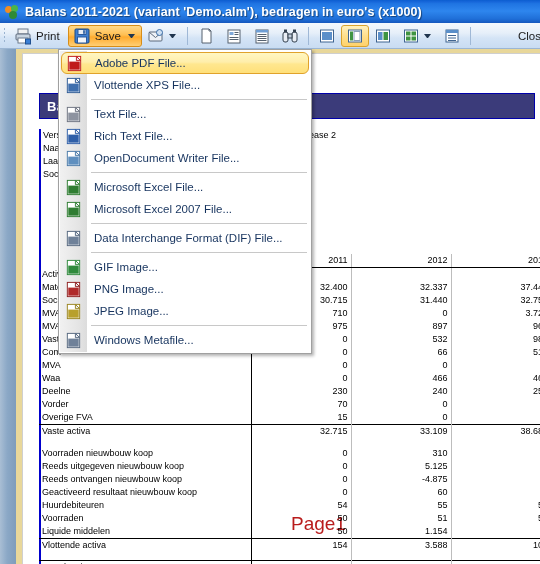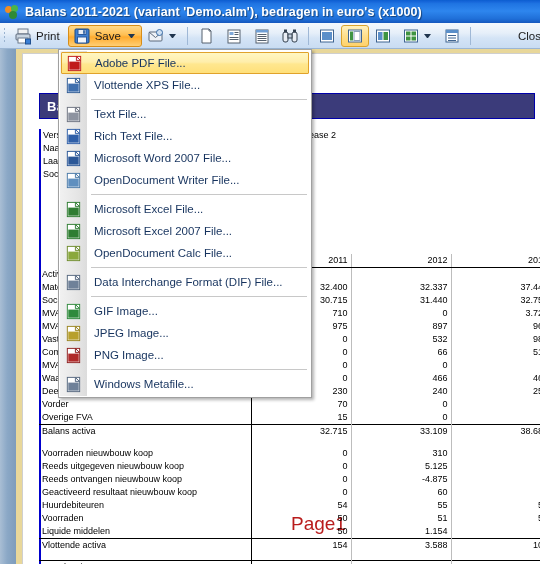--- a/index.html
+++ b/index.html
@@ -225,21 +225,21 @@
     font-size: 11.5px;
     color: #16335e;
     white-space: nowrap;
     position: relative; z-index: 2;
   }
   .mi.hi {
     background: linear-gradient(to bottom, #fff7c2 0%, #ffeeab 45%, #ffe78f 55%, #ffe07a 100%);
     border: 1px solid #e0a22b;
     margin: 0 2px; height: 22px;
     padding-left: 2px;
-    border-radius: 1px;
+    border-radius: 6px;
   }
   .msep {
     height: 1px; background: #c8c8c8;
     margin: 3px 4px 3px 32px;
   }
 </style>
 </head>
 <body>
 
 <div id="app">
@@ -477,21 +477,21 @@
                     <td class="num">0</td>
                     <td class="num">0</td>
                   </tr>
                   <tr>
                     <td class="lbl">Overige FVA</td>
                     <td class="num first">15</td>
                     <td class="num">0</td>
                     <td class="num">0</td>
                   </tr>
                   <tr class="line-above">
-                    <td class="lbl">Balans activa</td>
+                    <td class="lbl">Vaste activa</td>
                     <td class="num first">32.715</td>
                     <td class="num">33.109</td>
                     <td class="num">38.680</td>
                   </tr>
                   <tr class="blank">
                     <td class="lbl"></td>
                     <td class="num first"></td>
                     <td class="num"></td>
                     <td class="num"></td>
                   </tr>
@@ -604,30 +604,20 @@
               <rect x="3.5" y="2.5" width="13" height="15" fill="#ffffff" stroke="#2f5fa8"></rect>
               <rect x="4.5" y="8" width="11" height="8.5" fill="#2f5fa8"></rect>
               <path d="M12 2.5 L16.5 7 H12 Z" fill="#e6e9ee" stroke="#2f5fa8"></path>
             </svg>
           </span>
           <span class="mi-lbl">Rich Text File...</span>
         </div>
         <div class="mi">
           <span class="mi-ico">
             <svg viewBox="0 0 20 20" width="19" height="19">
-              <rect x="3.5" y="2.5" width="13" height="15" fill="#ffffff" stroke="#2b5797"></rect>
-              <rect x="4.5" y="8" width="11" height="8.5" fill="#2b5797"></rect>
-              <path d="M12 2.5 L16.5 7 H12 Z" fill="#e6e9ee" stroke="#2b5797"></path>
-            </svg>
-          </span>
-          <span class="mi-lbl">Microsoft Word 2007 File...</span>
-        </div>
-        <div class="mi">
-          <span class="mi-ico">
-            <svg viewBox="0 0 20 20" width="19" height="19">
               <rect x="3.5" y="2.5" width="13" height="15" fill="#ffffff" stroke="#4a7aa8"></rect>
               <rect x="4.5" y="8" width="11" height="8.5" fill="#5f8fbf"></rect>
               <path d="M12 2.5 L16.5 7 H12 Z" fill="#e6e9ee" stroke="#4a7aa8"></path>
             </svg>
           </span>
           <span class="mi-lbl">OpenDocument Writer File...</span>
         </div>
         <div class="msep"></div>
         <div class="mi">
           <span class="mi-ico">
@@ -642,30 +632,20 @@
         <div class="mi">
           <span class="mi-ico">
             <svg viewBox="0 0 20 20" width="19" height="19">
               <rect x="3.5" y="2.5" width="13" height="15" fill="#ffffff" stroke="#2f7d32"></rect>
               <rect x="4.5" y="8" width="11" height="8.5" fill="#2f7d32"></rect>
               <path d="M12 2.5 L16.5 7 H12 Z" fill="#e6e9ee" stroke="#2f7d32"></path>
             </svg>
           </span>
           <span class="mi-lbl">Microsoft Excel 2007 File...</span>
         </div>
-        <div class="mi">
-          <span class="mi-ico">
-            <svg viewBox="0 0 20 20" width="19" height="19">
-              <rect x="3.5" y="2.5" width="13" height="15" fill="#ffffff" stroke="#6f8c2c"></rect>
-              <rect x="4.5" y="8" width="11" height="8.5" fill="#8aa83c"></rect>
-              <path d="M12 2.5 L16.5 7 H12 Z" fill="#e6e9ee" stroke="#6f8c2c"></path>
-            </svg>
-          </span>
-          <span class="mi-lbl">OpenDocument Calc File...</span>
-        </div>
         <div class="msep"></div>
         <div class="mi">
           <span class="mi-ico">
             <svg viewBox="0 0 20 20" width="19" height="19">
               <rect x="3.5" y="2.5" width="13" height="15" fill="#ffffff" stroke="#56687f"></rect>
               <rect x="4.5" y="8" width="11" height="8.5" fill="#6f8199"></rect>
               <path d="M12 2.5 L16.5 7 H12 Z" fill="#e6e9ee" stroke="#56687f"></path>
             </svg>
           </span>
           <span class="mi-lbl">Data Interchange Format (DIF) File...</span>
@@ -677,37 +657,37 @@
               <rect x="3.5" y="2.5" width="13" height="15" fill="#ffffff" stroke="#2f8a3c"></rect>
               <rect x="4.5" y="8" width="11" height="8.5" fill="#2f8a3c"></rect>
               <path d="M12 2.5 L16.5 7 H12 Z" fill="#e6e9ee" stroke="#2f8a3c"></path>
             </svg>
           </span>
           <span class="mi-lbl">GIF Image...</span>
         </div>
         <div class="mi">
           <span class="mi-ico">
             <svg viewBox="0 0 20 20" width="19" height="19">
+              <rect x="3.5" y="2.5" width="13" height="15" fill="#ffffff" stroke="#8f2020"></rect>
+              <rect x="4.5" y="8" width="11" height="8.5" fill="#b02a2a"></rect>
+              <path d="M12 2.5 L16.5 7 H12 Z" fill="#e6e9ee" stroke="#8f2020"></path>
+            </svg>
+          </span>
+          <span class="mi-lbl">PNG Image...</span>
+        </div>
+        <div class="mi">
+          <span class="mi-ico">
+            <svg viewBox="0 0 20 20" width="19" height="19">
               <rect x="3.5" y="2.5" width="13" height="15" fill="#ffffff" stroke="#9a851f"></rect>
               <rect x="4.5" y="8" width="11" height="8.5" fill="#b8a02c"></rect>
               <path d="M12 2.5 L16.5 7 H12 Z" fill="#e6e9ee" stroke="#9a851f"></path>
             </svg>
           </span>
           <span class="mi-lbl">JPEG Image...</span>
         </div>
-        <div class="mi">
-          <span class="mi-ico">
-            <svg viewBox="0 0 20 20" width="19" height="19">
-              <rect x="3.5" y="2.5" width="13" height="15" fill="#ffffff" stroke="#8f2020"></rect>
-              <rect x="4.5" y="8" width="11" height="8.5" fill="#b02a2a"></rect>
-              <path d="M12 2.5 L16.5 7 H12 Z" fill="#e6e9ee" stroke="#8f2020"></path>
-            </svg>
-          </span>
-          <span class="mi-lbl">PNG Image...</span>
-        </div>
         <div class="msep"></div>
         <div class="mi">
           <span class="mi-ico">
             <svg viewBox="0 0 20 20" width="19" height="19">
               <rect x="3.5" y="2.5" width="13" height="15" fill="#ffffff" stroke="#56687f"></rect>
               <rect x="4.5" y="8" width="11" height="8.5" fill="#6f8199"></rect>
               <path d="M12 2.5 L16.5 7 H12 Z" fill="#e6e9ee" stroke="#56687f"></path>
             </svg>
           </span>
           <span class="mi-lbl">Windows Metafile...</span>

